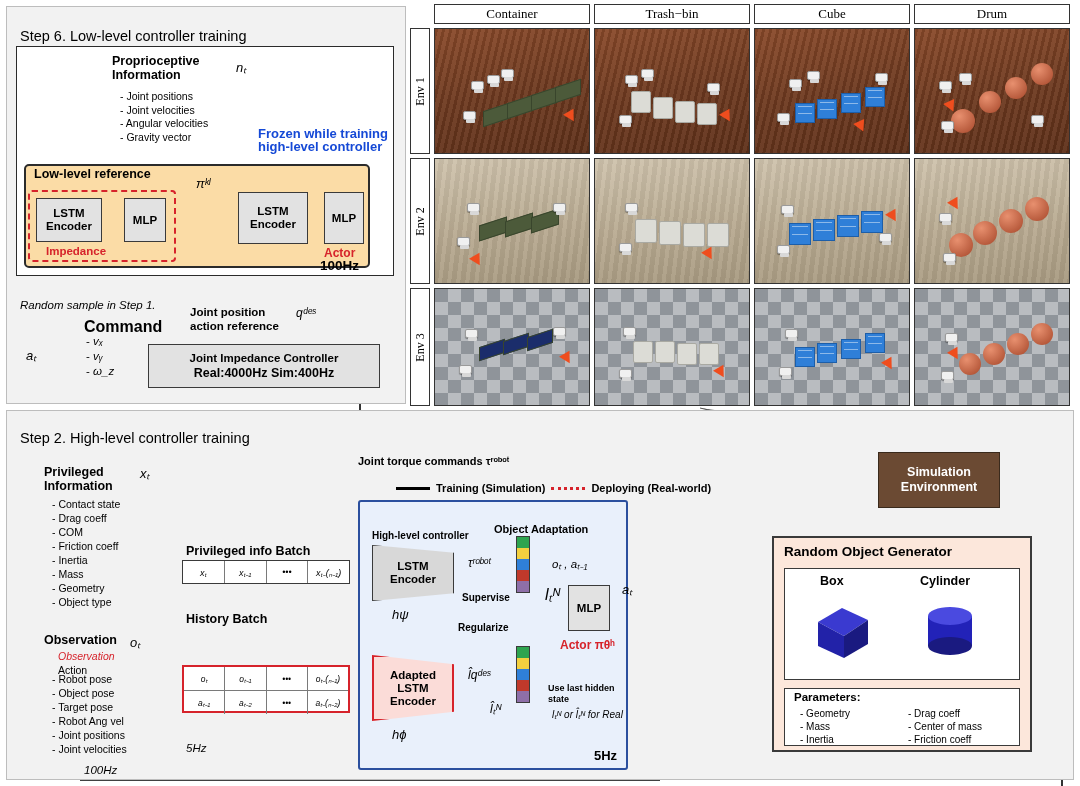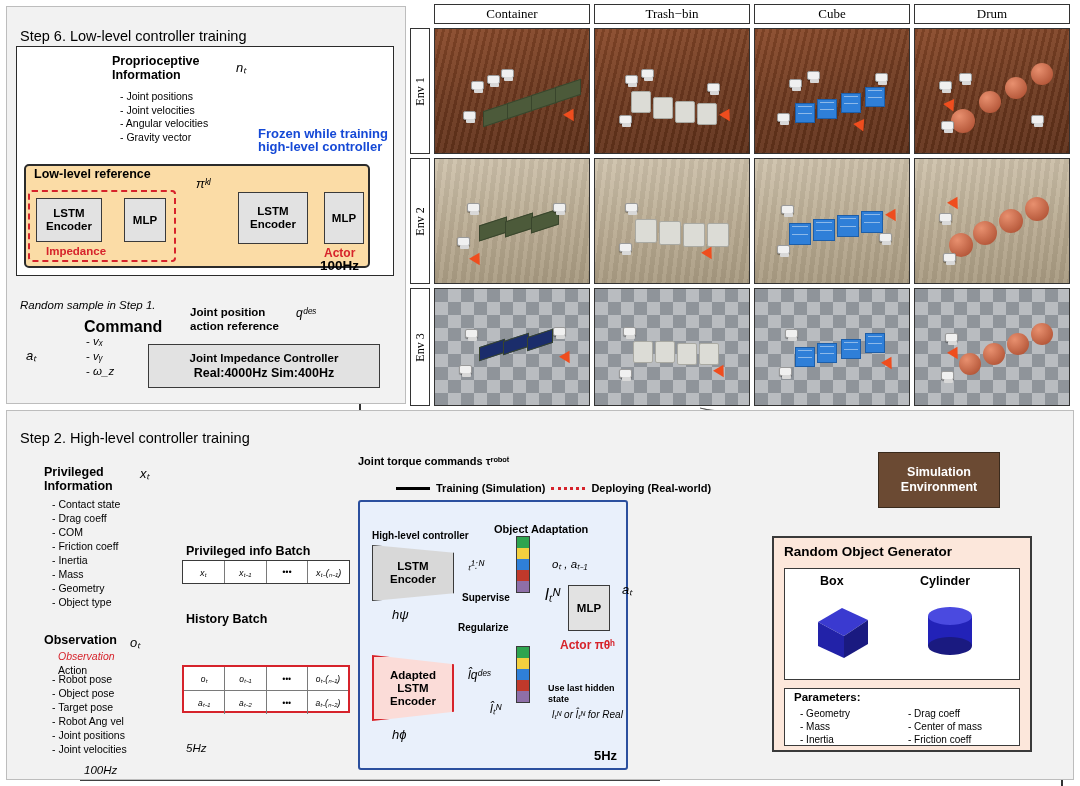--- a/index.html
+++ b/index.html
@@ -532,21 +532,21 @@
 <div class="abs" id="hlc-label">High-level controller</div>
 <div class="abs" id="online-adapt">Object Adaptation</div>
 
 <div class="abs trapz-grey" id="enc-top" style="white-space:pre-line">LSTM
 Encoder</div>
 <div class="abs trapz-grey" id="enc-bot" style="white-space:pre-line">Adapted
 LSTM
 Encoder</div>
 <div class="abs" id="h-psi">hψ</div>
 <div class="abs" id="h-phi">hϕ</div>
-<div class="abs" id="l1n">ₜ¹ːᴺ</div>
+<div class="abs" id="l1n">τʳᵒᵇᵒᵗ</div>
 <div class="abs" id="lt1n-hat">l̂qᵈᵉˢ</div>
 <div class="abs" id="ltn">lₜᴺ</div>
 <div class="abs" id="ltn-hat">l̂ₜᴺ</div>
 <div class="abs" id="o-a">oₜ , aₜ₋₁</div>
 
 <div class="abs colstack" id="stack-top">
   <div style="background:#2ea44f"></div>
     <div style="background:#f4d03f"></div>
   <div style="background:#2f7fd8"></div>
     <div style="background:#c0392b"></div>

